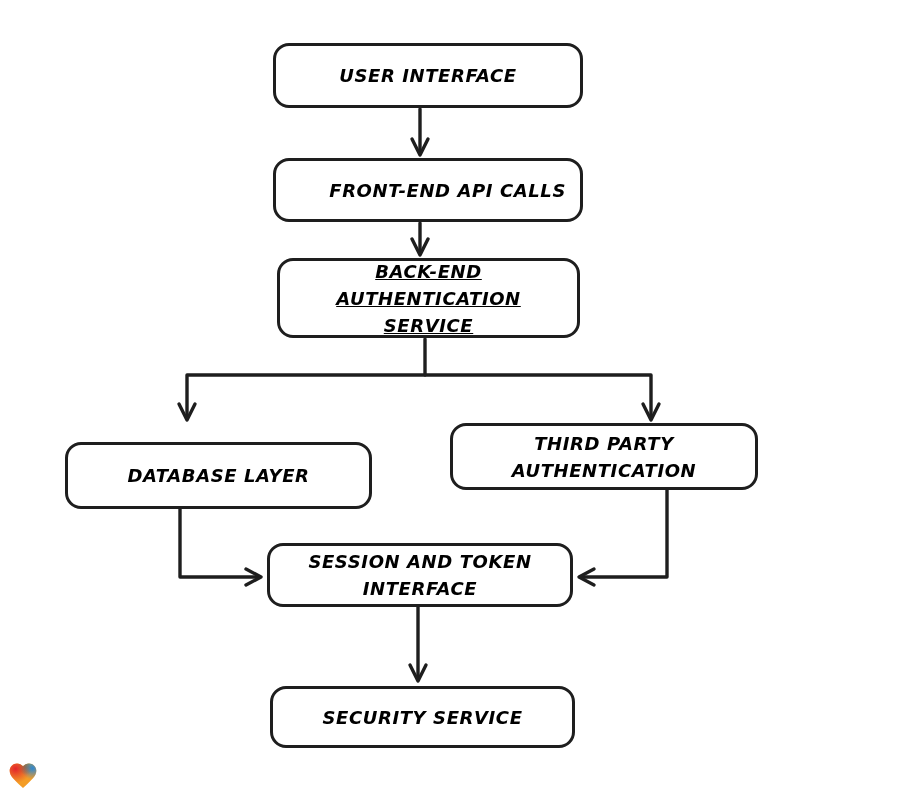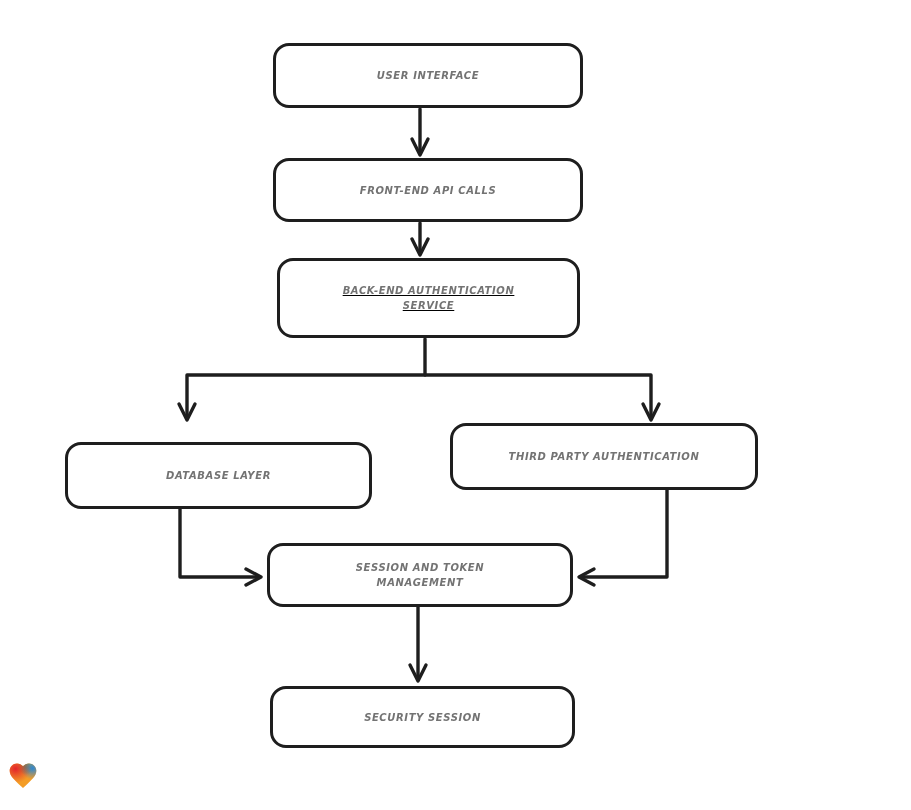--- a/index.html
+++ b/index.html
@@ -26,31 +26,31 @@
     box-sizing: border-box;
     background: #ffffff;
     border: 3.5px solid #1e1e1e;
     border-radius: 16px;
     display: flex;
     align-items: center;
     justify-content: center;
     text-align: center;
   }
   .node .label {
-    color: #737373;
-    font-size: 10px;
+    color: #000000;
+    font-size: 18px;
     font-style: italic;
     font-weight: 600;
     letter-spacing: 0.6px;
     line-height: 1.5;
     white-space: pre-line;
     padding: 0 14px;
   }
   .n1 { left: 273px; top: 43px;  width: 310px; height: 65px; }
-  .n2 { left: 273px; top: 158px; width: 310px; height: 64px; }
+  .n2 { left: 273px; top: 158px; width: 310px; height: 64px; justify-content: flex-end; }
   .n3 { left: 277px; top: 258px; width: 303px; height: 80px; text-decoration: underline; }
   .n4 { left: 65px;  top: 442px; width: 307px; height: 67px; }
   .n5 { left: 450px; top: 423px; width: 308px; height: 67px; }
   .n6 { left: 267px; top: 543px; width: 306px; height: 64px; }
   .n7 { left: 270px; top: 686px; width: 305px; height: 62px; }
   #heart-logo {
     position: absolute;
     left: 7px;
     top: 759px;
   }
@@ -100,24 +100,24 @@
 SERVICE</span>
   </div>
   <div class="node n4">
     <span class="label">DATABASE LAYER</span>
   </div>
   <div class="node n5">
     <span class="label">THIRD PARTY AUTHENTICATION</span>
   </div>
   <div class="node n6">
     <span class="label">SESSION AND TOKEN
-MANAGEMENT</span>
+INTERFACE</span>
   </div>
   <div class="node n7">
-    <span class="label">SECURITY SESSION</span>
+    <span class="label">SECURITY SERVICE</span>
   </div>
 
   <svg id="heart-logo" width="32" height="33" viewBox="0 0 24 24">
     <defs>
       <radialGradient id="hgRed" cx="0.22" cy="0.22" r="0.58">
         <stop offset="0" stop-opacity="1" stop-color="#E3242B"></stop>
         <stop offset="1" stop-opacity="0" stop-color="#E3242B"></stop>
       </radialGradient>
       <radialGradient id="hgGreen" cx="0.60" cy="0.14" r="0.32">
         <stop offset="0" stop-opacity="0.85" stop-color="#43A047"></stop>

